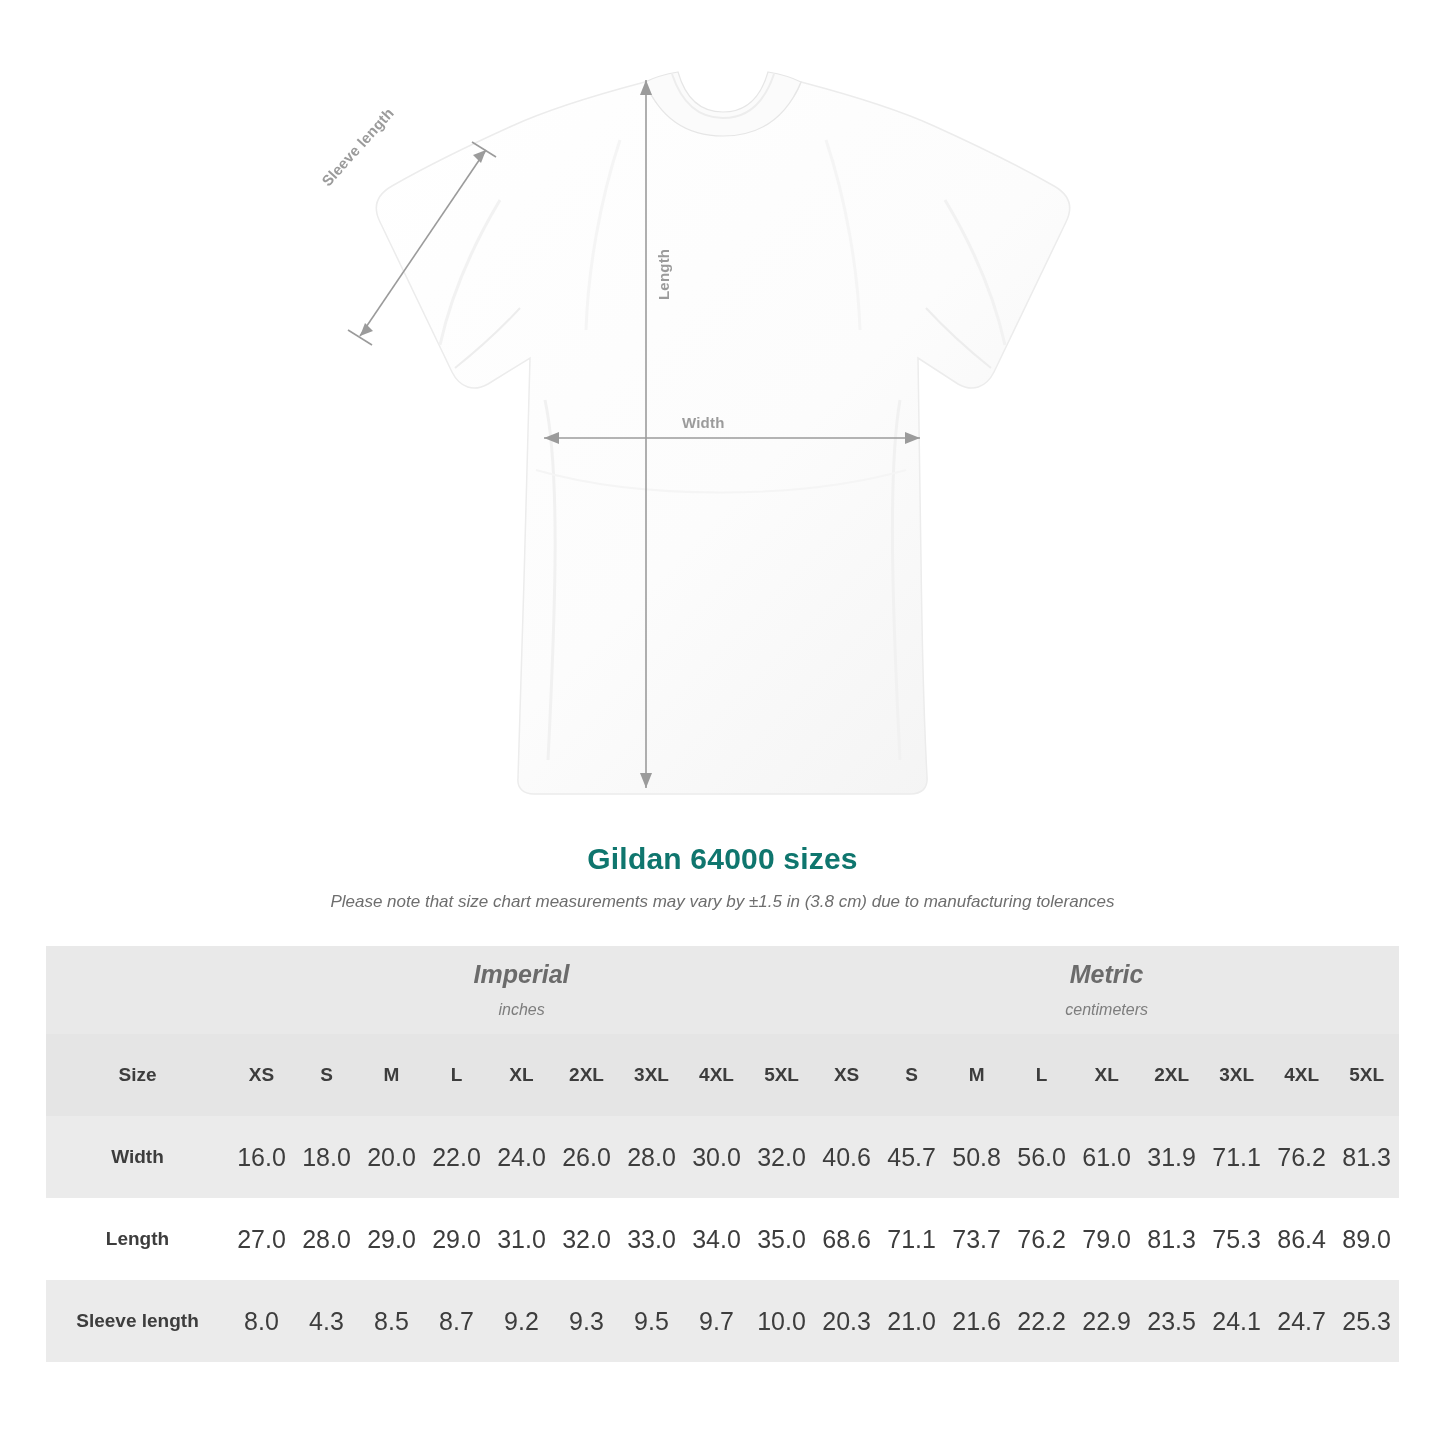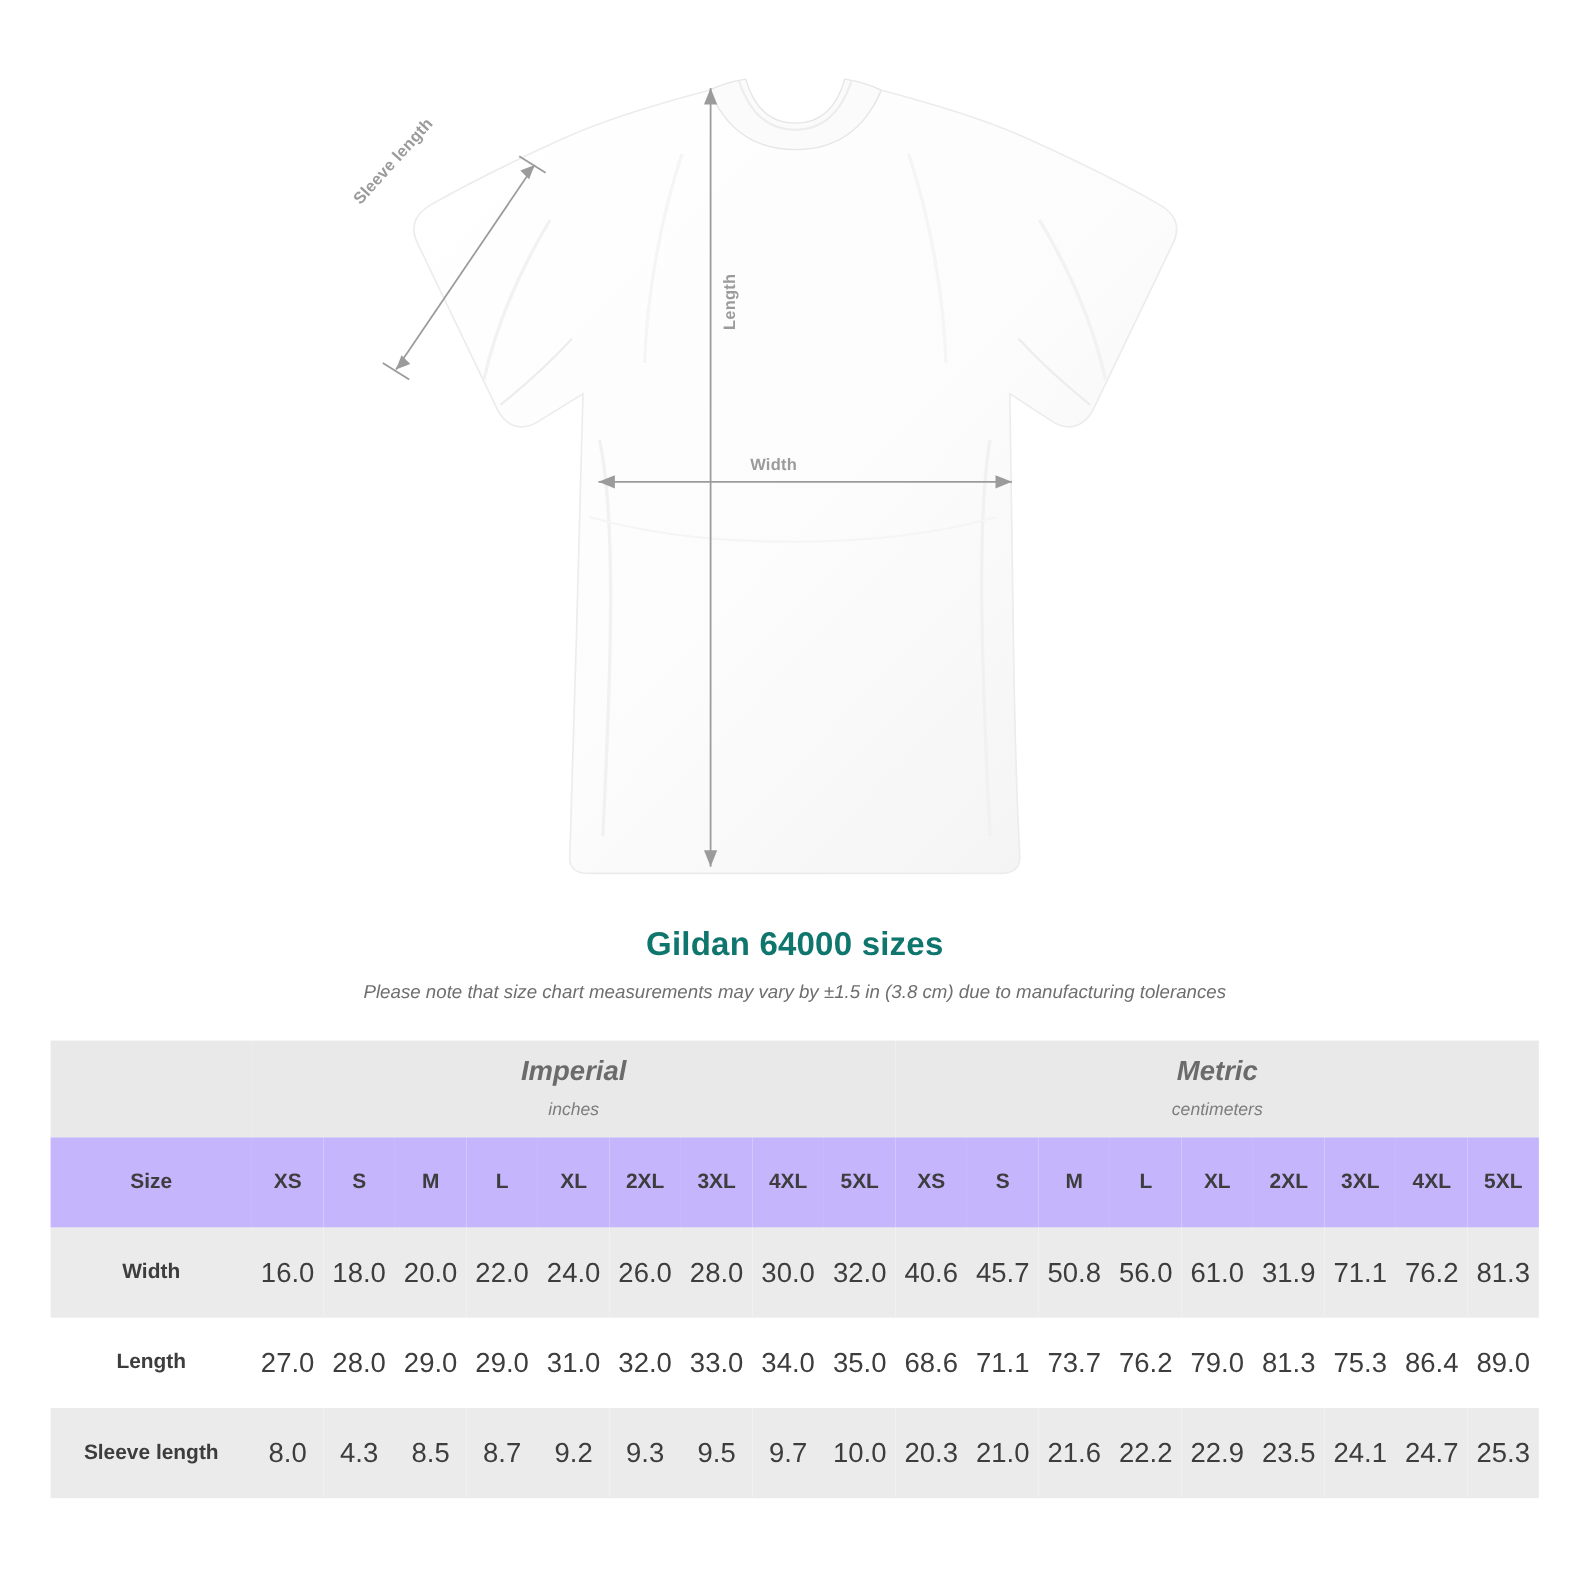--- a/index.html
+++ b/index.html
@@ -103,21 +103,21 @@
   }
   .unit-head .unit-sub {
     font-size: 16px;
     font-style: italic;
     color: #7d7d7d;
     margin-top: 12px;
   }
   .spacer-cell { background: #e9e9e9; }
 
   tr.row-head td {
-    background: #c4b5fd;
+    background: #e5e5e5;
     height: 82px;
     text-align: center;
     vertical-align: middle;
     font-size: 19px;
     font-weight: bold;
     color: #3d3d3d;
   }
   tr.row-head td.rowlabel { font-size: 19px; }
 
   tr.row-data td {

